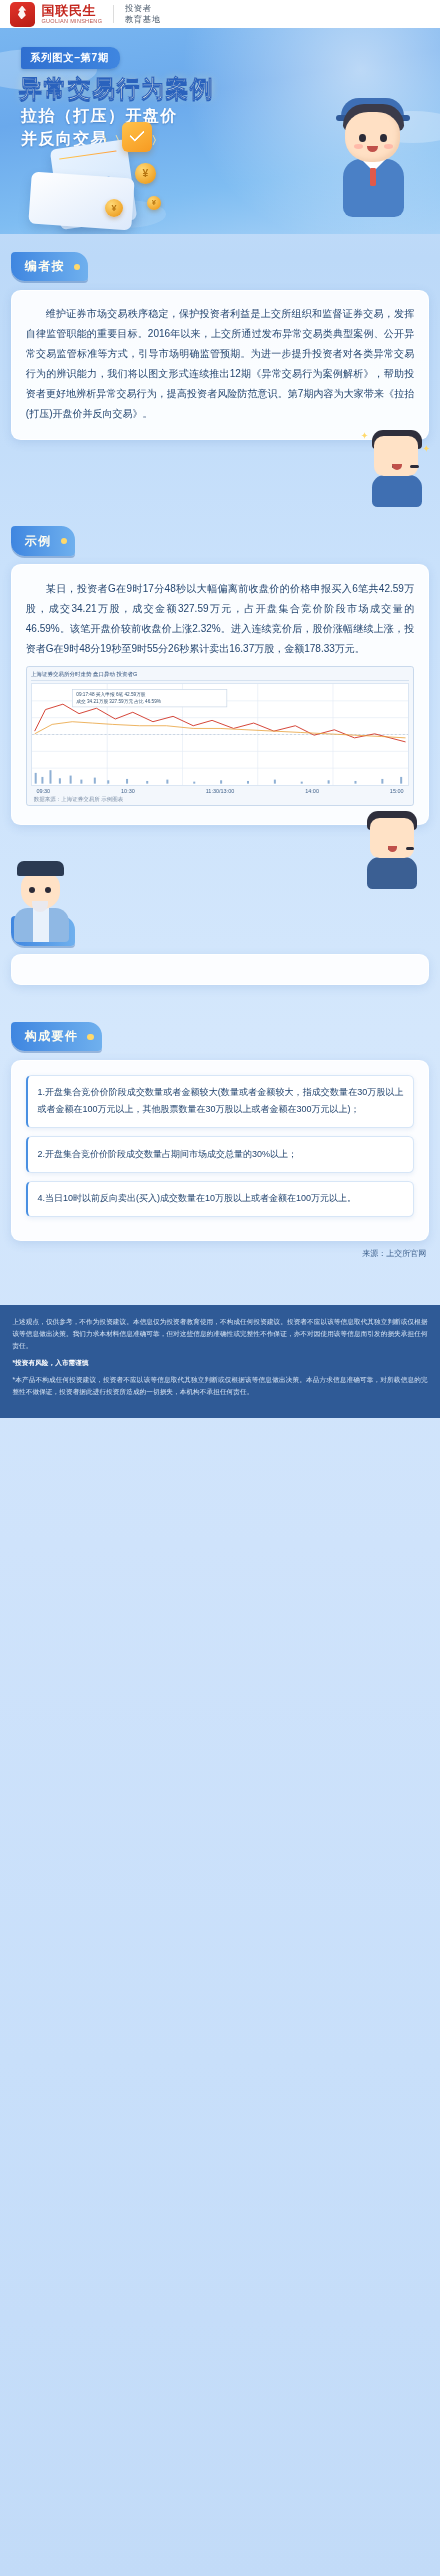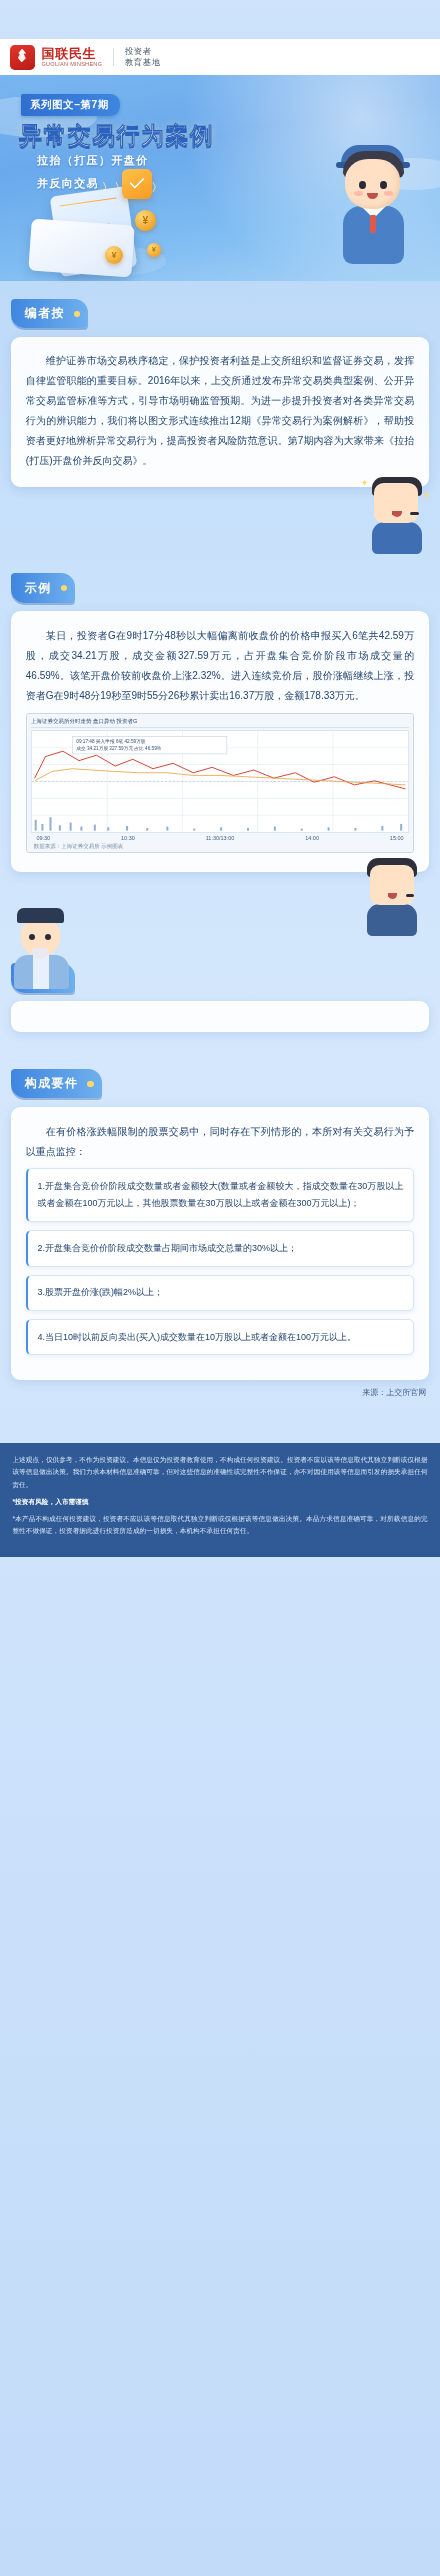--- a/index.html
+++ b/index.html
@@ -13,27 +13,26 @@
   }
   .page {
     position: relative;
     width: 440px;
     min-height: 2576px;
     overflow: hidden;
   }
 
   
   .brandbar {
-    height: 36px;
+    height: 28px;
     background: #ffffff;
     display: flex;
     align-items: center;
     padding: 0 9.6px;
     gap: 6.9px;
-    margin-top: 39px;
   }
   .brand-logo {
     width: 25px; height: 25px;
     border-radius: 4.8px;
     background: linear-gradient(160deg,#e4342b,#b81d16);
     position: relative;
     flex: none;
   }
   .brand-logo::before {
     content: "";
@@ -79,22 +78,22 @@
     box-shadow: 0 1.4px 3.4px rgba(17,55,110,.25);
   }
   .hero-title {
     position: absolute; left: 19px; top: 45px;
     font-size: 23px; font-weight: bold; letter-spacing: 1.4px;
     color: #fffbe9;
     text-shadow: 0 2.1px 0 #2a62bd, 0 0 8.3px rgba(255,230,150,.4);
     -webkit-text-stroke: 0.4px #2a62bd;
   }
   .hero-sub1, .hero-sub2 {
-    position: absolute; left: 37px;
-    font-size: 11px; font-weight: bold; color: #ffffff;
+    position: absolute; left: 21px;
+    font-size: 16px; font-weight: bold; color: #ffffff;
     letter-spacing: 1.4px;
     text-shadow: 0 1.4px 2.1px rgba(30,80,150,.45);
   }
   .hero-sub1 { top: 78px; }
   .hero-sub2 { top: 101px; }
   .hero-arrows {
     position: absolute; left: 102px; top: 105px;
     color: #ffe9a8; font-size: 11px; letter-spacing: 1.4px; font-weight: bold;
     opacity: .9;
   }
@@ -425,24 +424,22 @@
         <span class="sc-eye l"></span>
         <span class="sc-eye r"></span>
         <span class="sc-beard"></span>
       </div>
     </div>
   </div>
 
   <div class="sec block" style="padding-top:12.4px; padding-bottom:20.6px;">
     <div class="sec-head">构成要件</div>
     <div class="card">
-      <p class="req-lead">在有价格涨跌幅限制的股票交易中，同时存在下列情形的，本所对有关交易行为予以重点监控：</p>
       <div class="req-item">1.开盘集合竞价价阶段成交数量或者金额较大(数量或者金额较大，指成交数量在30万股以上或者金额在100万元以上，其他股票数量在30万股以上或者金额在300万元以上)；</div>
       <div class="req-item">2.开盘集合竞价价阶段成交数量占期间市场成交总量的30%以上；</div>
-      <div class="req-item">3.股票开盘价涨(跌)幅2%以上；</div>
       <div class="req-item">4.当日10时以前反向卖出(买入)成交数量在10万股以上或者金额在100万元以上。</div>
     </div>
     <div class="src">来源：上交所官网</div>
   </div>
 
   <div class="disc">
     <p>上述观点，仅供参考，不作为投资建议。本信息仅为投资者教育使用，不构成任何投资建议。投资者不应以该等信息取代其独立判断或仅根据该等信息做出决策。我们力求本材料信息准确可靠，但对这些信息的准确性或完整性不作保证，亦不对因使用该等信息而引发的损失承担任何责任。</p>
     <p class="bold">*投资有风险，入市需谨慎</p>
     <p>*本产品不构成任何投资建议，投资者不应以该等信息取代其独立判断或仅根据该等信息做出决策。本品方求信息准确可靠，对所载信息的完整性不做保证，投资者据此进行投资所造成的一切损失，本机构不承担任何责任。</p>
   </div>

